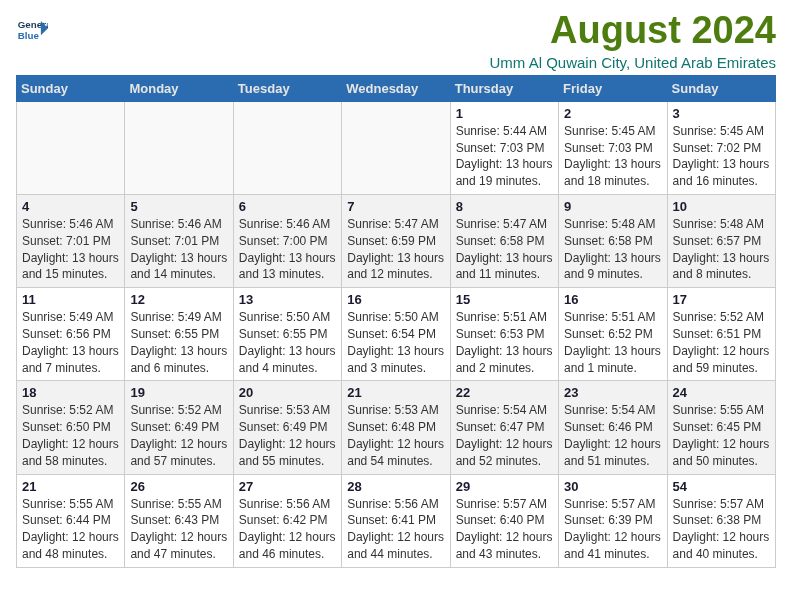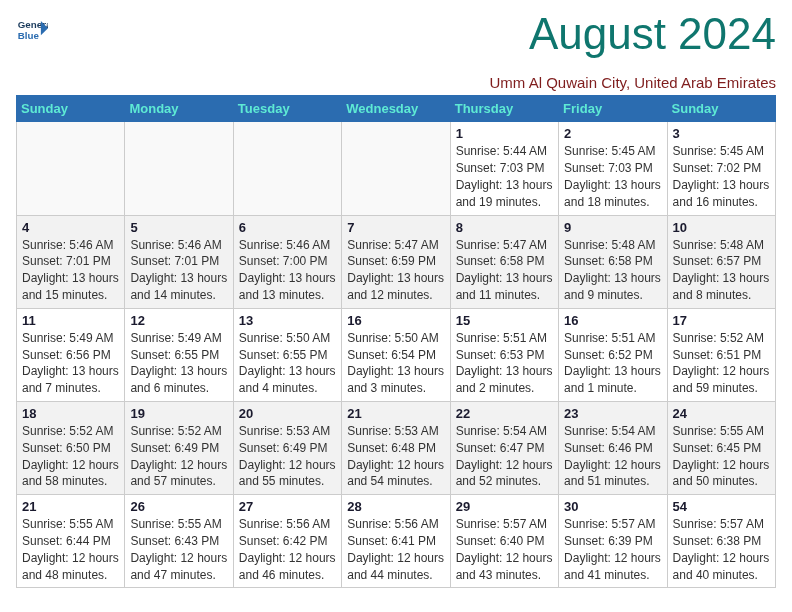--- a/index.html
+++ b/index.html
@@ -23,38 +23,38 @@
       padding-top: 4px;
     }
     .logo-icon {
       width: 32px;
       height: 32px;
     }
     .title-area {
       text-align: right;
     }
     .month-year {
-      font-size: 44px;
-      font-weight: normal;
-      color: #0f766e;
+      font-size: 38px;
+      font-weight: bold;
+      color: #4d7c0f;
       line-height: 1.1;
     }
     .location {
       font-size: 15px;
-      color: #7f1d1d;
-      margin-top: 16px;
+      color: #0f766e;
+      margin-top: 2px;
     }
     table {
       width: 100%;
       border-collapse: collapse;
       table-layout: fixed;
     }
     thead th {
       background-color: #2b6cb0;
-      color: #5eead4;
+      color: #e5e5e5;
       font-size: 13px;
       font-weight: bold;
       padding: 5px 4px;
       text-align: left;
       border: 1px solid #2b6cb0;
     }
     tbody td {
       border: 1px solid #ccc;
       vertical-align: top;
       padding: 4px 5px;

